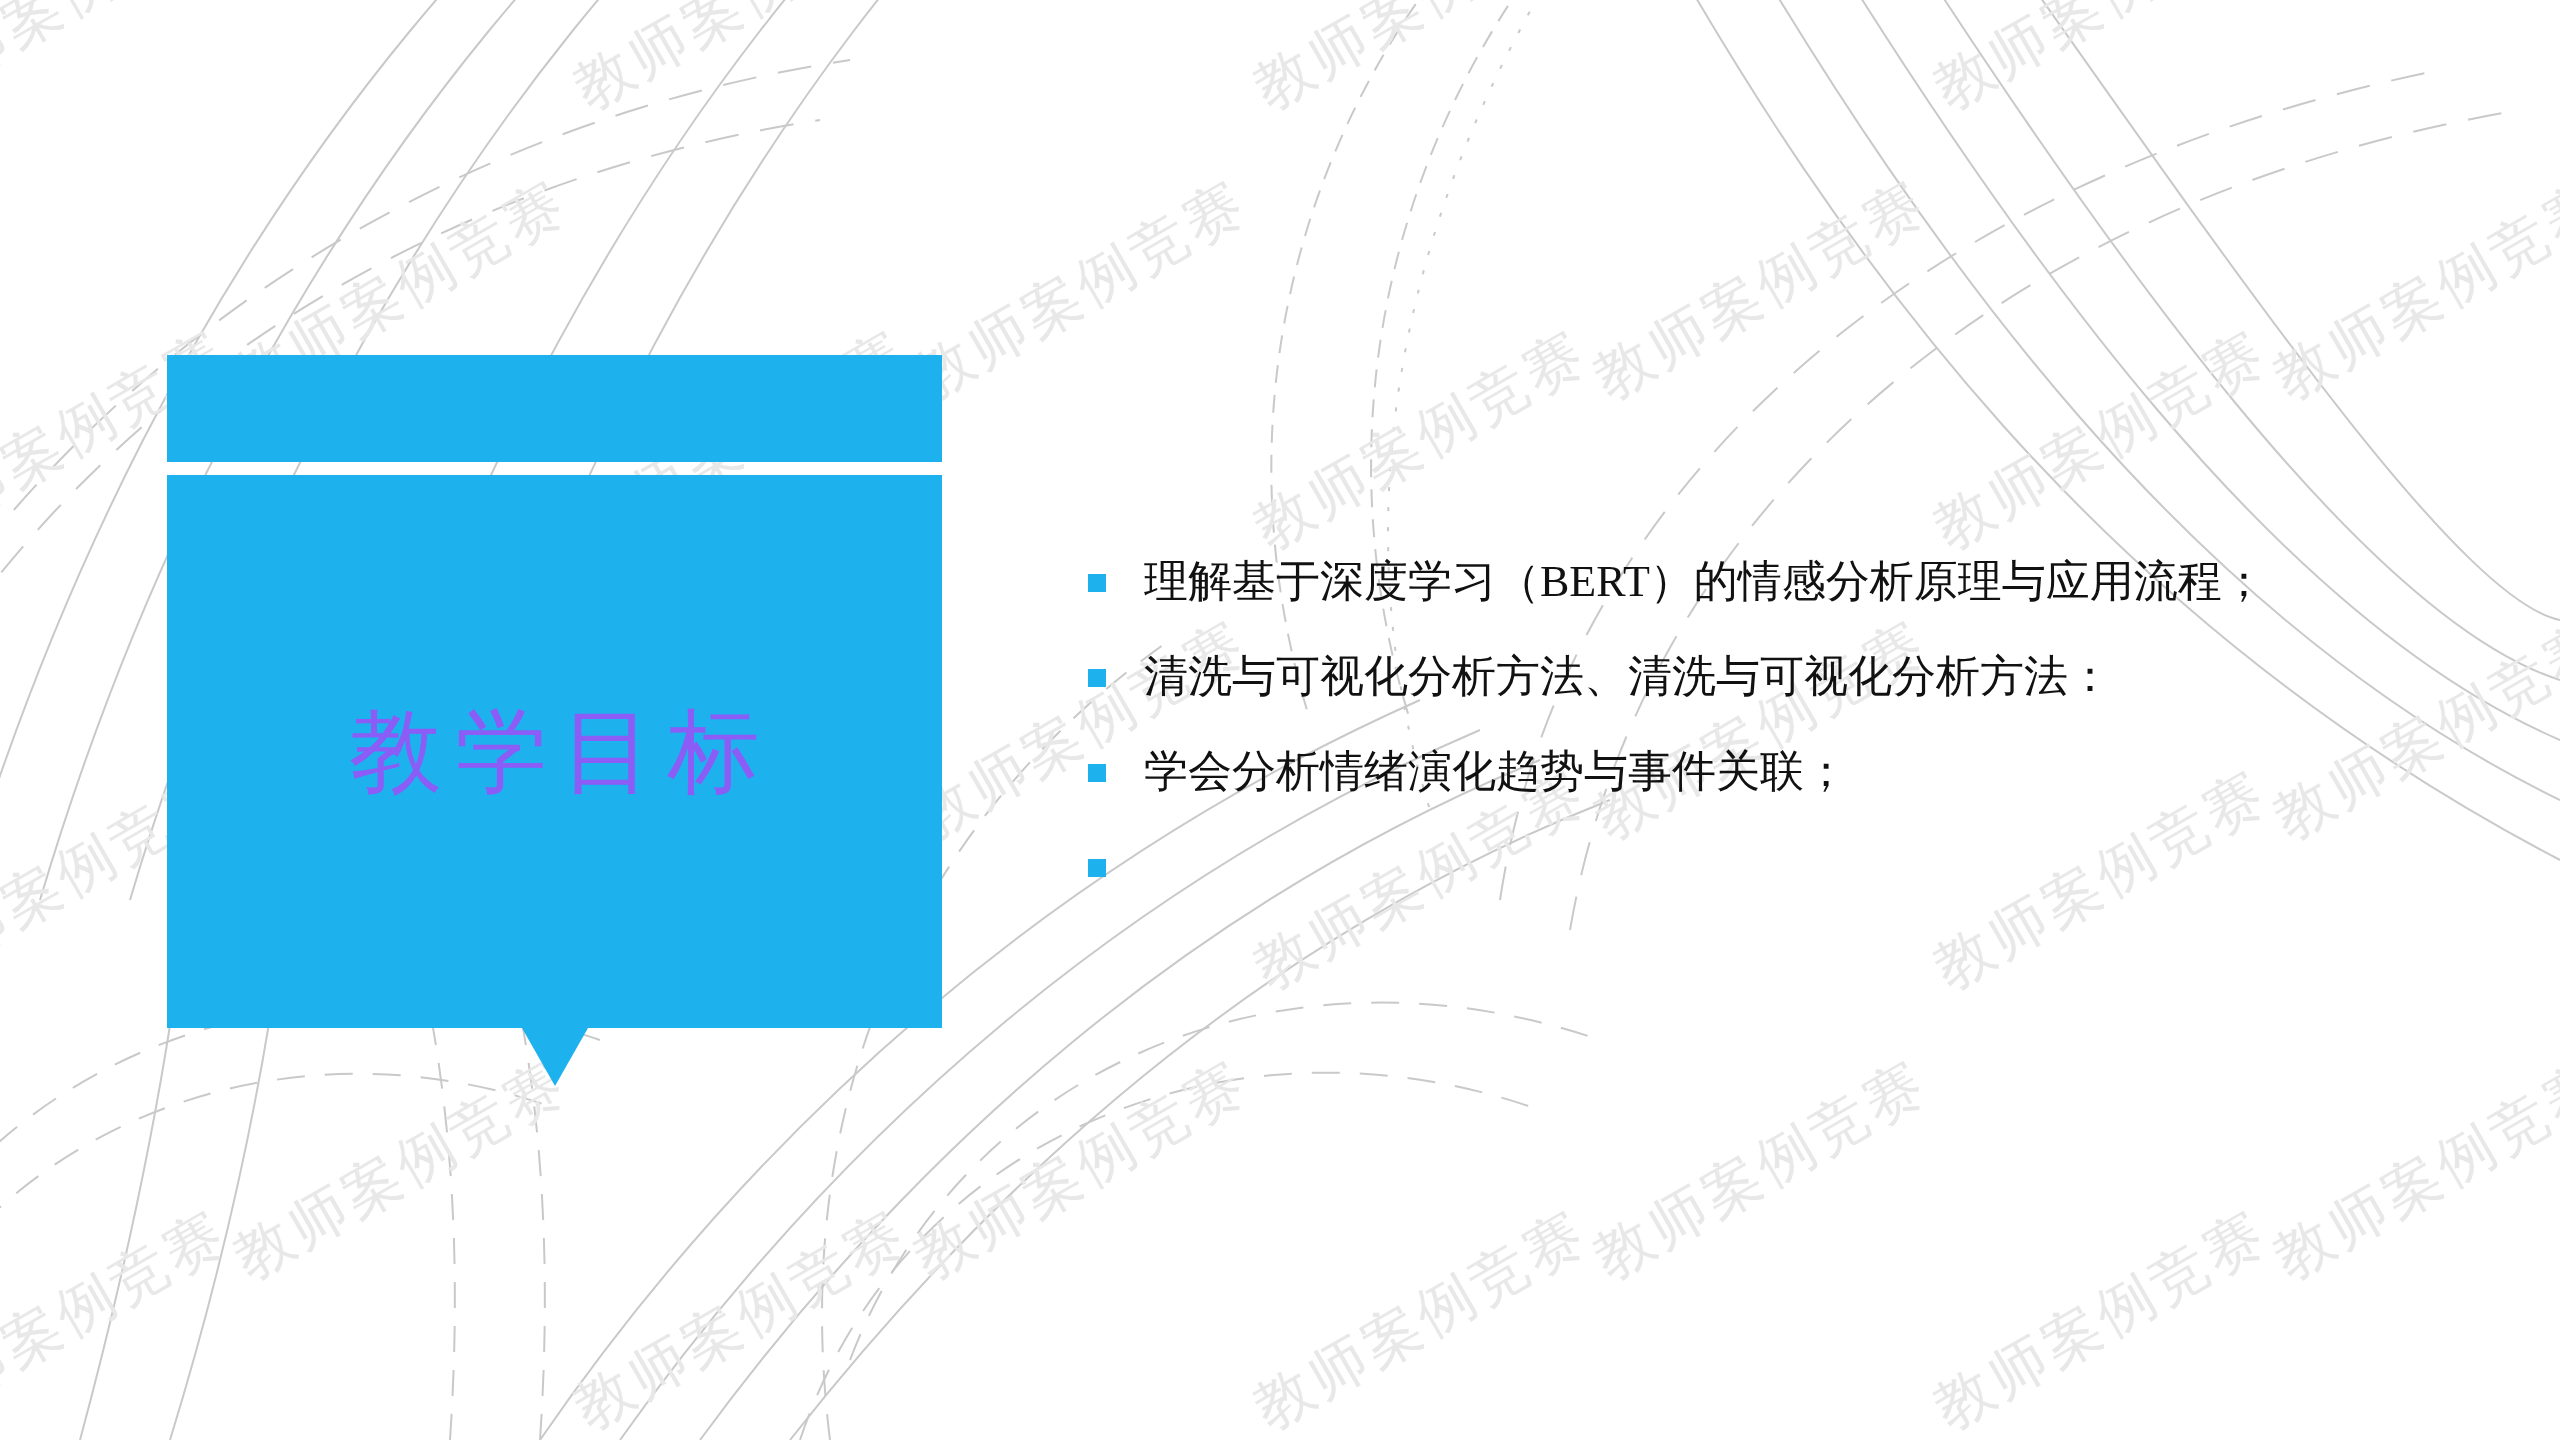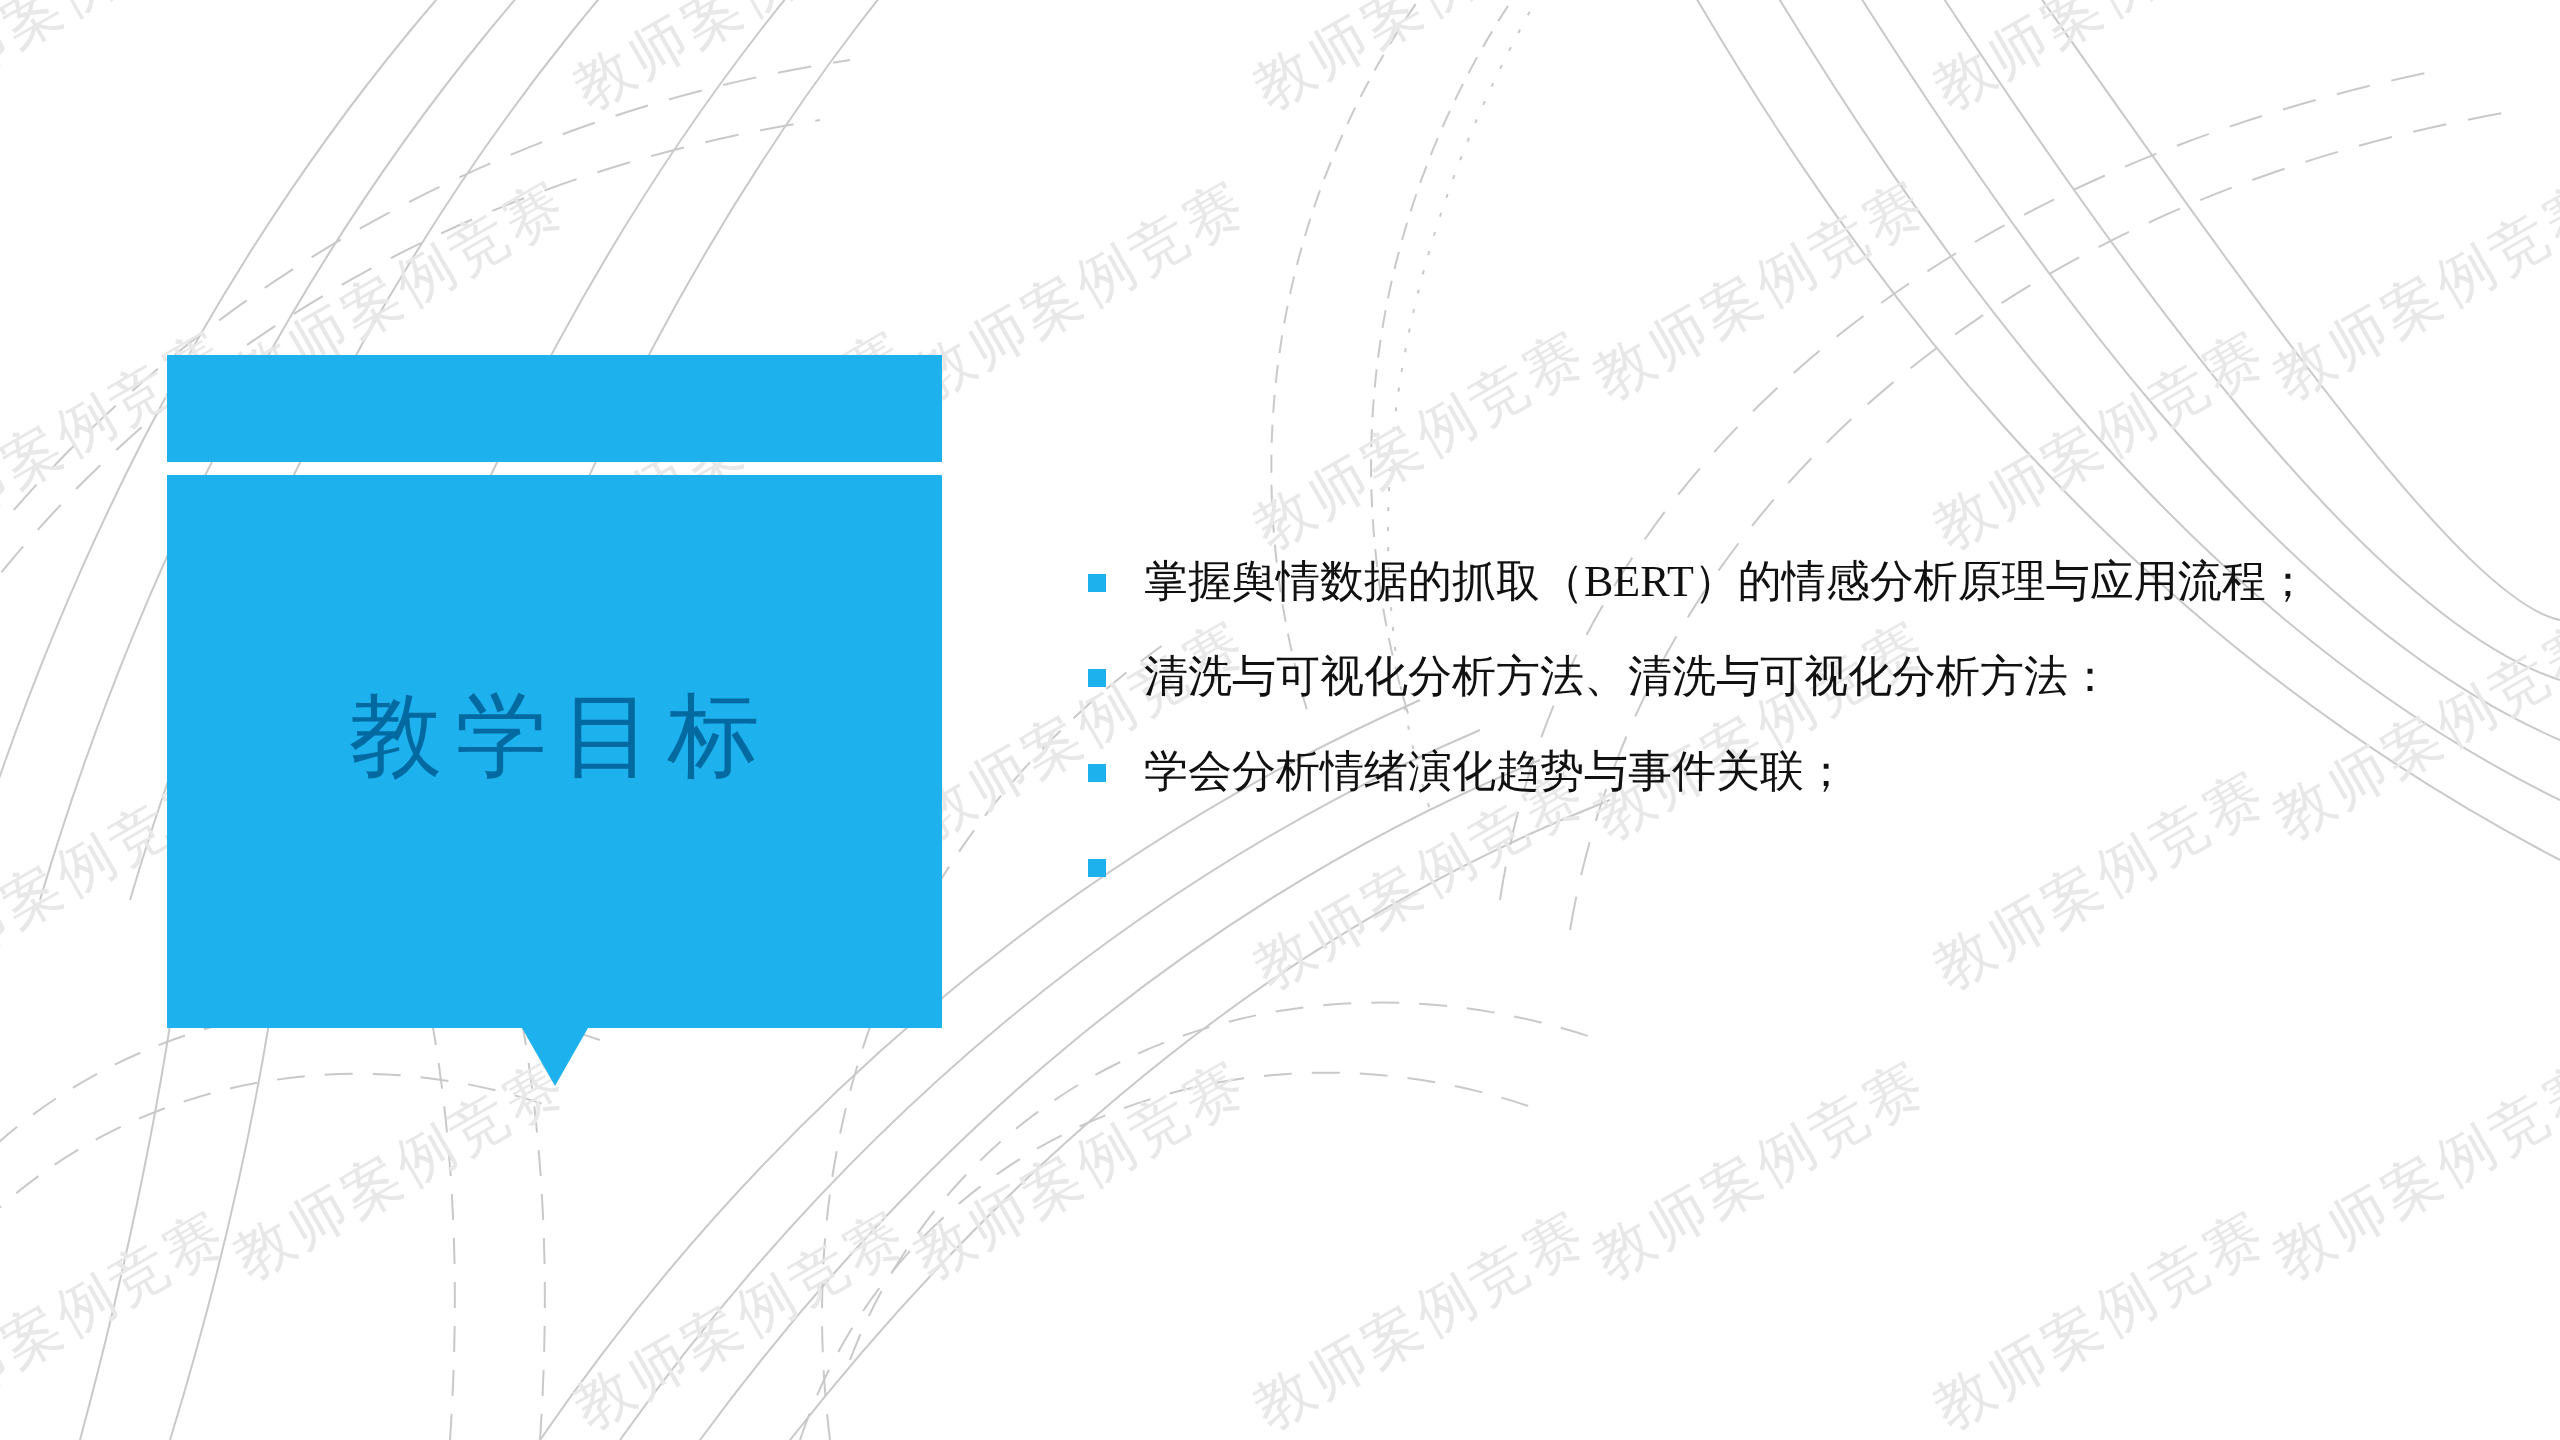--- a/index.html
+++ b/index.html
@@ -65,27 +65,27 @@
     position: absolute;
     left: 0;
     top: 120px;
     width: 775px;
     height: 553px;
     background: #1DB2EE;
   }
   #callout-title {
     position: absolute;
     left: 0;
-    top: 104px;
+    top: 120px;
     width: 775px;
     height: 553px;
     display: flex;
     align-items: center;
     justify-content: center;
-    color: #0369a1;
+    color: #8b5cf6;
     font-size: 92px;
     letter-spacing: 14px;
     text-indent: 14px;
     font-weight: 400;
     line-height: 1;
     font-family: "Liberation Serif", "DejaVu Serif", serif;
   }
   #callout-pointer {
     position: absolute;
     left: 355px;
@@ -215,21 +215,21 @@
   <div id="callout">
     <div id="callout-top-bar"></div>
     <div id="callout-body"></div>
     <div id="callout-title">教学目标</div>
     <div id="callout-pointer"></div>
   </div>
 
   <div id="objectives">
       <div class="bullet-row">
         <span class="bullet-marker" style="background: rgb(29, 178, 238);"></span>
-        <span class="bullet-text">掌握舆情数据的抓取（BERT）的情感分析原理与应用流程；</span>
+        <span class="bullet-text">理解基于深度学习（BERT）的情感分析原理与应用流程；</span>
       </div>
       <div class="bullet-row">
         <span class="bullet-marker" style="background: rgb(29, 178, 238);"></span>
         <span class="bullet-text">清洗与可视化分析方法、清洗与可视化分析方法：</span>
       </div>
       <div class="bullet-row">
         <span class="bullet-marker" style="background: rgb(29, 178, 238);"></span>
         <span class="bullet-text">学会分析情绪演化趋势与事件关联；</span>
       </div>
       <div class="bullet-row">

